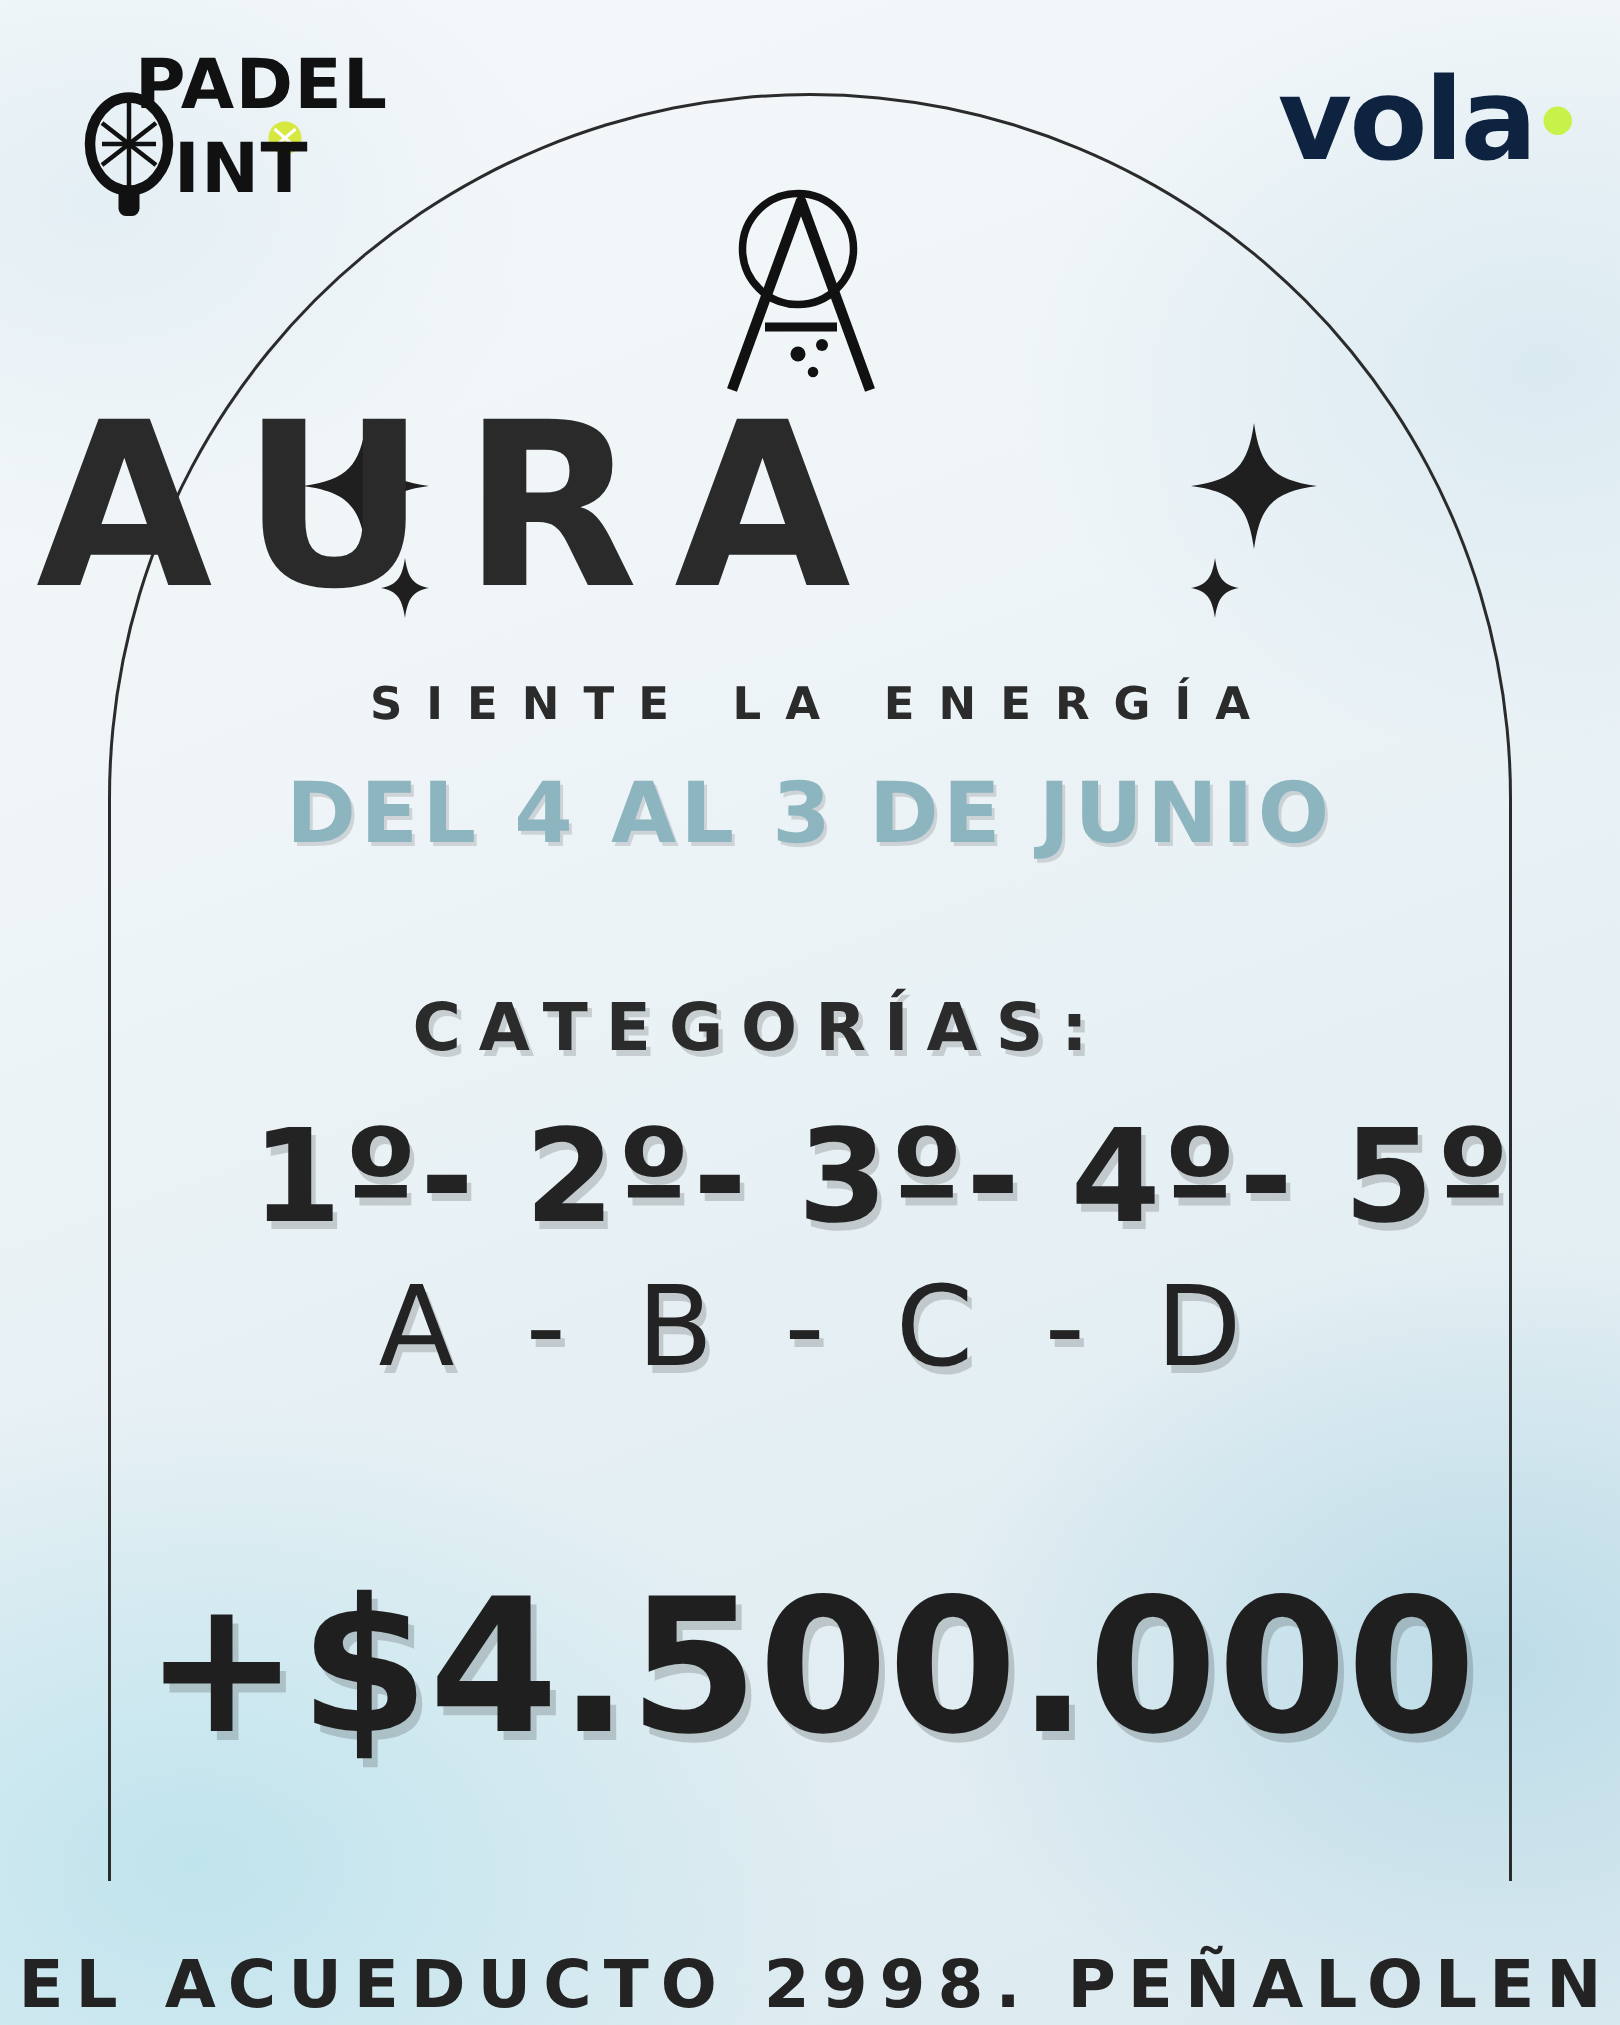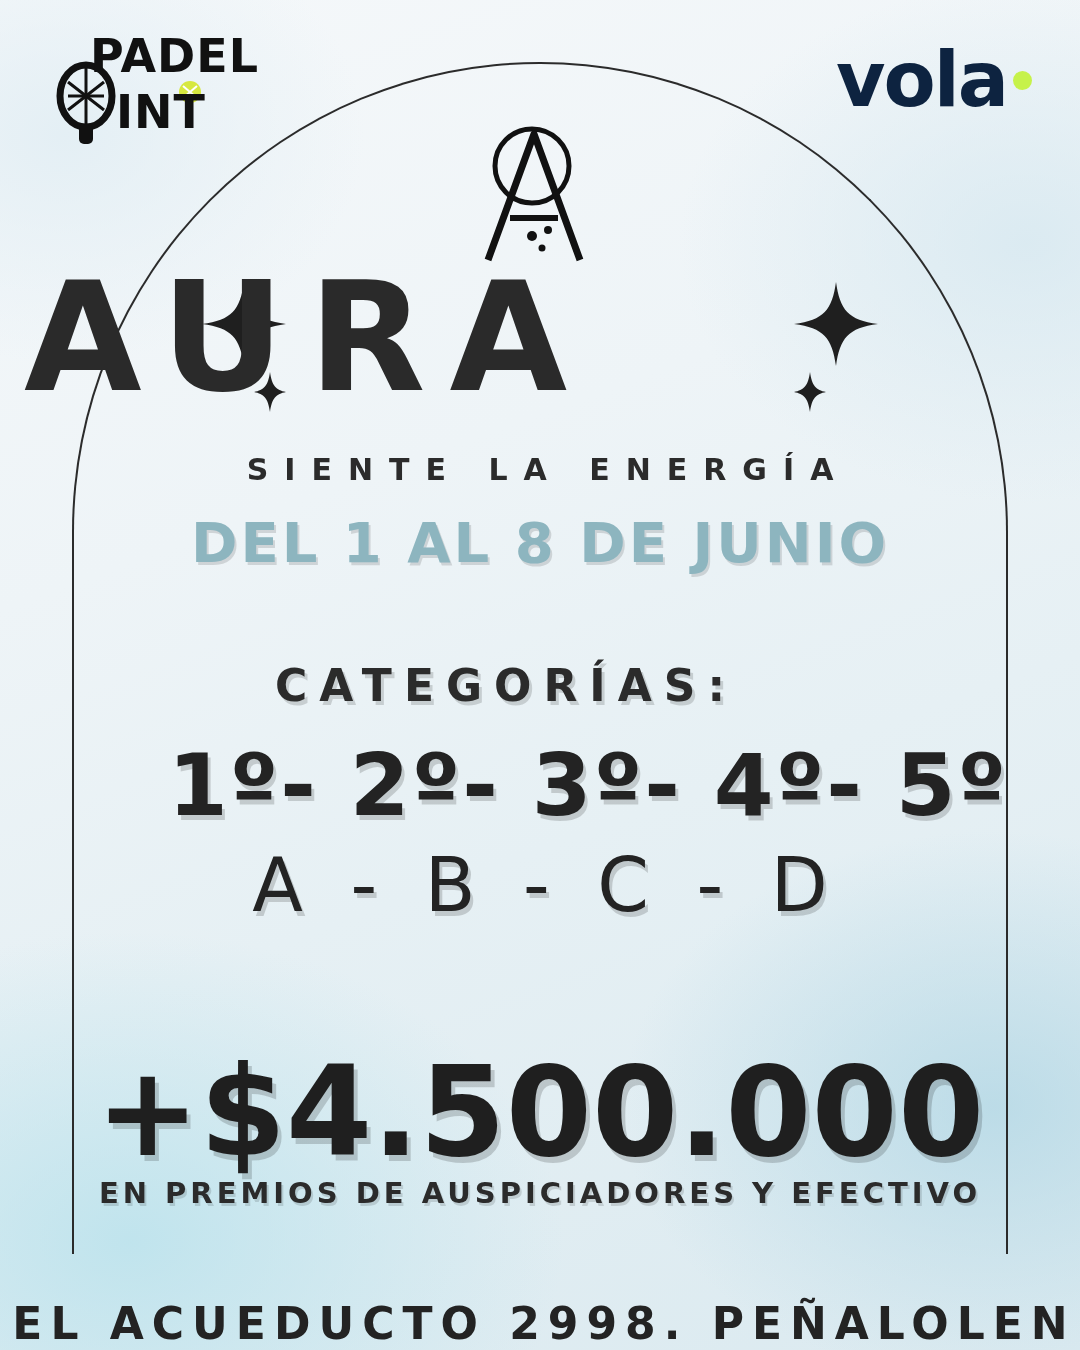--- a/index.html
+++ b/index.html
@@ -46,21 +46,21 @@
     left: 38px;
     top: 24px;
     width: 250px;
     height: 120px;
   }
   .padel-logo svg { display: block; }
 
   
   .vola-logo {
     position: absolute;
-    right: 48px;
+    right: 32px;
     top: 40px;
     width: 268px;
     height: 80px;
     display: flex;
     align-items: center;
     justify-content: flex-end;
   }
   .vola-text {
     font-family: "DejaVu Sans", sans-serif;
     font-size: 76px;
@@ -279,25 +279,24 @@
         <path d="M22 96 C24 110 28 114 38 116 C28 118 24 122 22 136 C20 122 16 118 6 116 C16 114 20 110 22 96 Z" fill="#1f1f1f"></path>
       </svg>
     </div>
 
     <div class="aura-row">
       <div class="aura-title">AURA</div>
     </div>
 
     <div class="tagline">SIENTE LA ENERGÍA</div>
 
-    <div class="dates">DEL 1 AL 8 DE JUNIO</div>
+    <div class="dates">DEL 4 AL 3 DE JUNIO</div>
 
     <div class="categories-label">CATEGORÍAS:</div>
     <div class="categories-line1">1º- 2º- 3º- 4º- 5º</div>
     <div class="categories-line2">A - B - C - D</div>
 
     <div class="prize">+$4.500.000</div>
-    <div class="prize-sub">EN PREMIOS DE AUSPICIADORES Y EFECTIVO</div>
 
     <div class="address">EL ACUEDUCTO 2998. PEÑALOLEN</div>
 
   </div>
 </div>
 
 </body></html>

